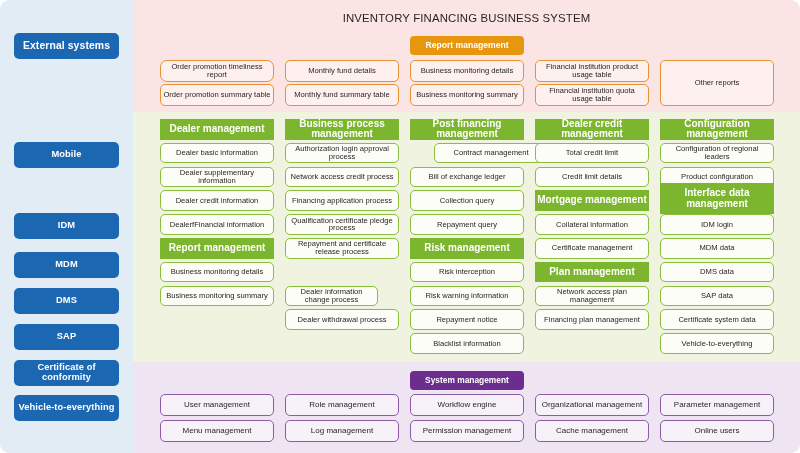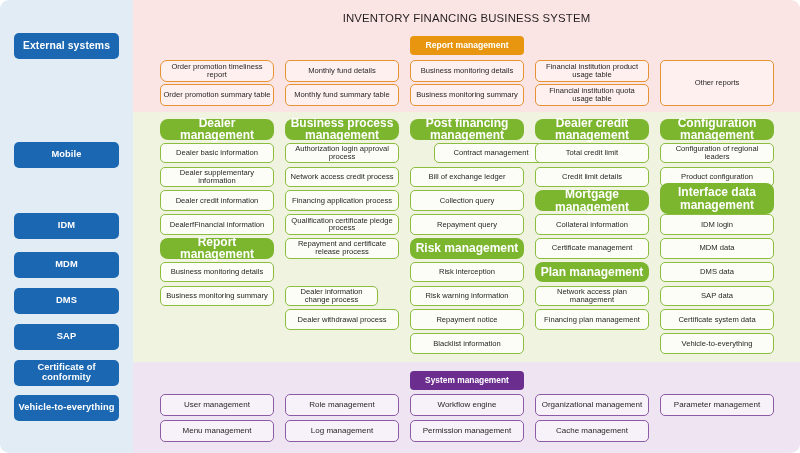--- a/index.html
+++ b/index.html
@@ -78,22 +78,22 @@
   .box.core{
     background:#fbfdf6;
     border:1.3px solid #8bbd3f;
     color:#231f20;
     font-size:7.6px;
   }
   .hdr.core{
     background:#7cb52e;
     border:none;
     color:#ffffff;
-    font-size:12px;font-weight:bold;
-    border-radius:8px;
+    font-size:10px;font-weight:bold;
+    border-radius:0;
   }
 
   
   .box.system{
     background:#f7f2f9;
     border:1.2px solid #8d5ba6;
     color:#231f20;
     font-size:8px;
   }
   .hdr.system{
@@ -183,13 +183,14 @@
     <div class="box hdr system" style="left: 410px; top: 371px; width: 114px; height: 19px;">System management</div>
     <div class="box system" style="left: 160px; top: 394px; width: 114px; height: 22px;">User management</div>
     <div class="box system" style="left: 160px; top: 420px; width: 114px; height: 22px;">Menu management</div>
     <div class="box system" style="left: 285px; top: 394px; width: 114px; height: 22px;">Role management</div>
     <div class="box system" style="left: 285px; top: 420px; width: 114px; height: 22px;">Log management</div>
     <div class="box system" style="left: 410px; top: 394px; width: 114px; height: 22px;">Workflow engine</div>
     <div class="box system" style="left: 410px; top: 420px; width: 114px; height: 22px;">Permission management</div>
     <div class="box system" style="left: 535px; top: 394px; width: 114px; height: 22px;">Organizational management</div>
     <div class="box system" style="left: 535px; top: 420px; width: 114px; height: 22px;">Cache management</div>
     <div class="box system" style="left: 660px; top: 394px; width: 114px; height: 22px;">Parameter management</div>
+    <div class="box system" style="left: 660px; top: 420px; width: 114px; height: 22px;">Online users</div>
   </div>
 
 </body></html>

